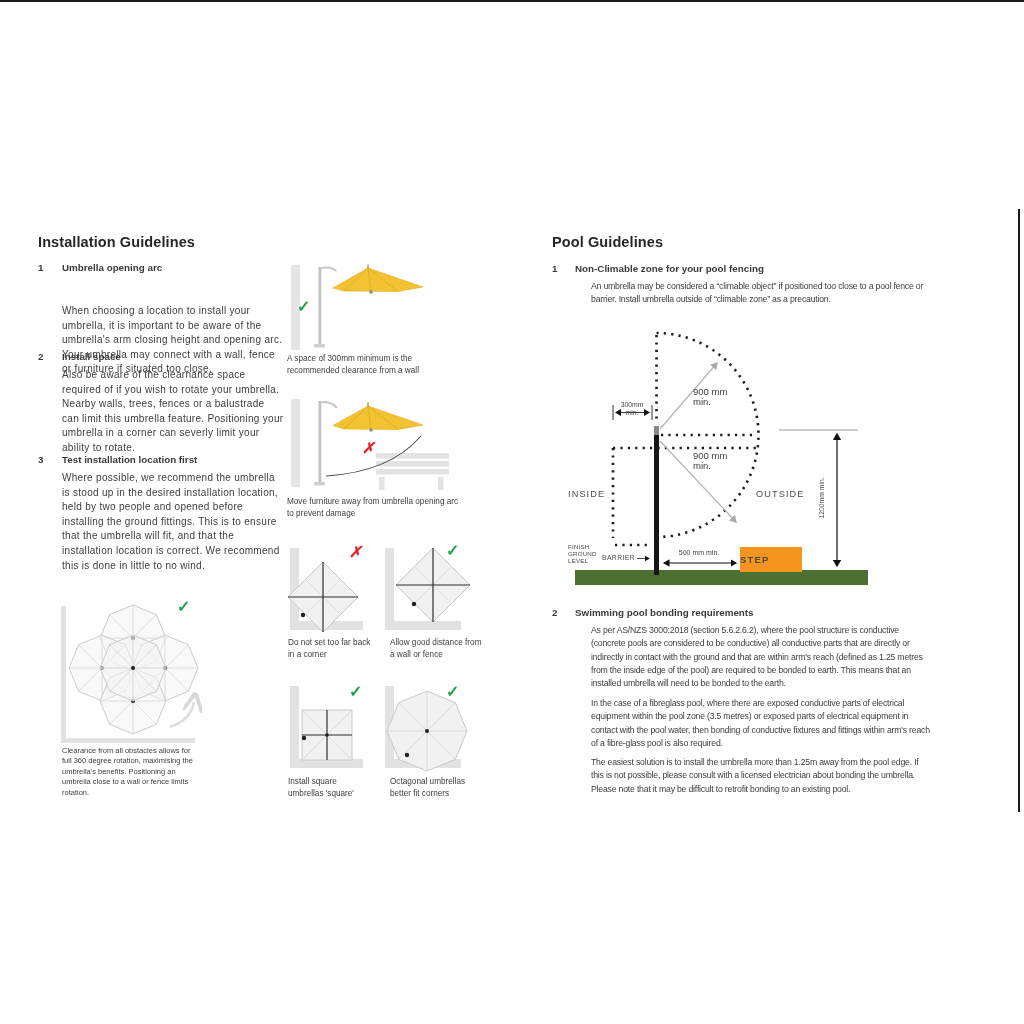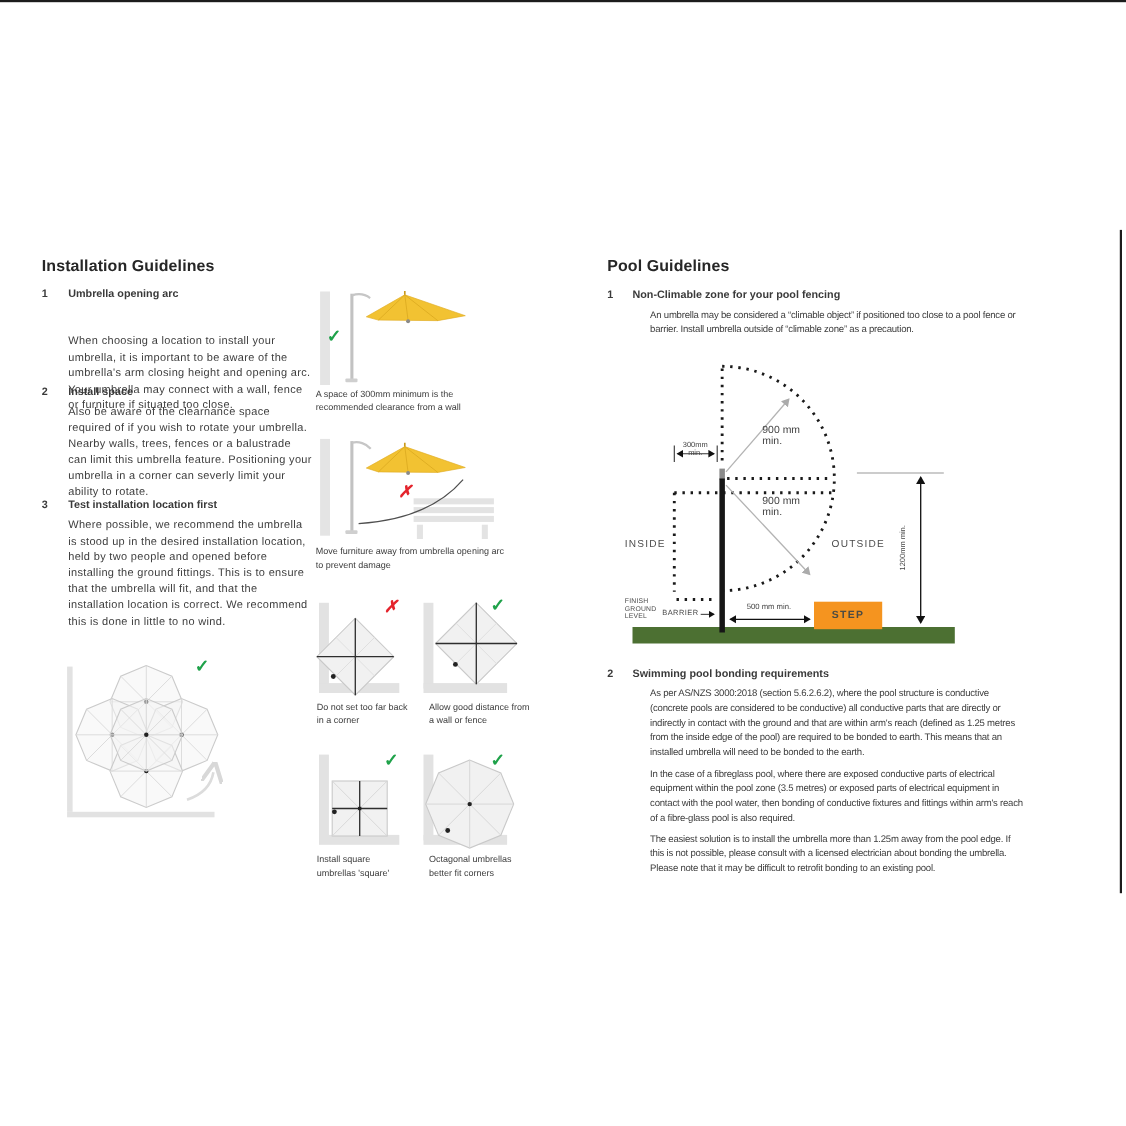--- a/index.html
+++ b/index.html
@@ -15,21 +15,21 @@
   .cap { font-size:8.2px; line-height:11.5px; color:#3d3d3d; }
   .cap-sm { font-size:7.5px; line-height:10.4px; color:#3d3d3d; }
   .check { color:#1FA24A; font-size:16px; font-weight:700; line-height:1; }
   .cross { color:#E4232C; font-size:15px; font-weight:700; font-style:italic; line-height:1; }
   .dim-lab { font-size:6.8px; color:#444; text-align:center; }
   .dim-900 { font-size:9.5px; color:#3f3f3f; }
   .zone-lab { font-size:9.2px; letter-spacing:1.1px; color:#4c4c4c; }
   .fgl { font-size:6.2px; line-height:7px; color:#4a4a4a; letter-spacing:.2px; }
   .barrier-lab { font-size:6.8px; color:#4a4a4a; letter-spacing:.4px; }
   .step-box { background:#F5941F; color:#4c4b43; font-size:9.5px; font-weight:700;
-              letter-spacing:1.2px; text-align:center; }
+              letter-spacing:1.2px; }
   .rot-1200 { font-size:6.8px; color:#444; text-align:center;
               transform:rotate(-90deg); transform-origin:0 0; }
 </style>
 </head>
 <body>
 
 <div class="page">
 
   <div class="abs frame-line" style="left:0;top:209;width:1024px;height:2px;"></div>
   <div class="abs frame-line" style="left:1018px;top:209px;width:2px;height:603px;"></div>
@@ -69,20 +69,21 @@
       <rect x="6" y="140" width="134" height="5" fill="#e2e2e2"></rect>
       <use href="#oct" x="78" y="40"></use>
       <use href="#oct" x="47" y="70"></use>
       <use href="#oct" x="110" y="70"></use>
       <use href="#oct" x="78" y="103"></use>
       <use href="#oct" x="78" y="70"></use>
       <path d="M 115,129 Q 136,122 139,104" fill="none" stroke="#dcdcdc" stroke-width="2.4" marker-end="url(#mRot)"></path>
     </svg>
   </div>
   <span class="abs check" style="left:177px;top:599px;">✓</span>
+  <div class="abs cap-sm" style="left:62px;top:746px;width:132px;">Clearance from all obstacles allows for full 360 degree rotation, maximising the umbrella's benefits. Positioning an umbrella close to a wall or fence limits rotation.</div>
 
   <div class="abs" style="left:286px;top:258px;width:195px;height:100px;">
     <svg width="195" height="100" viewBox="0 0 195 100">
       <rect x="5" y="7" width="9" height="85" fill="#e4e4e4"></rect>
       <rect x="32.5" y="9" width="2.8" height="78" fill="#c2c2c2"></rect>
       <rect x="28" y="86" width="11" height="3.5" rx="1" fill="#cfcfcf"></rect>
       <path d="M 34,10.5 C 40,8.5 46,9.5 50.5,13" fill="none" stroke="#c6c6c6" stroke-width="2"></path>
       <g>
         <polygon points="47,30 82,10 137,29 112,33.5 58,33" fill="#F2C232" stroke="#E0AC24" stroke-width="0.6"></polygon>
         <g stroke="#D9A81E" stroke-width="0.7">

